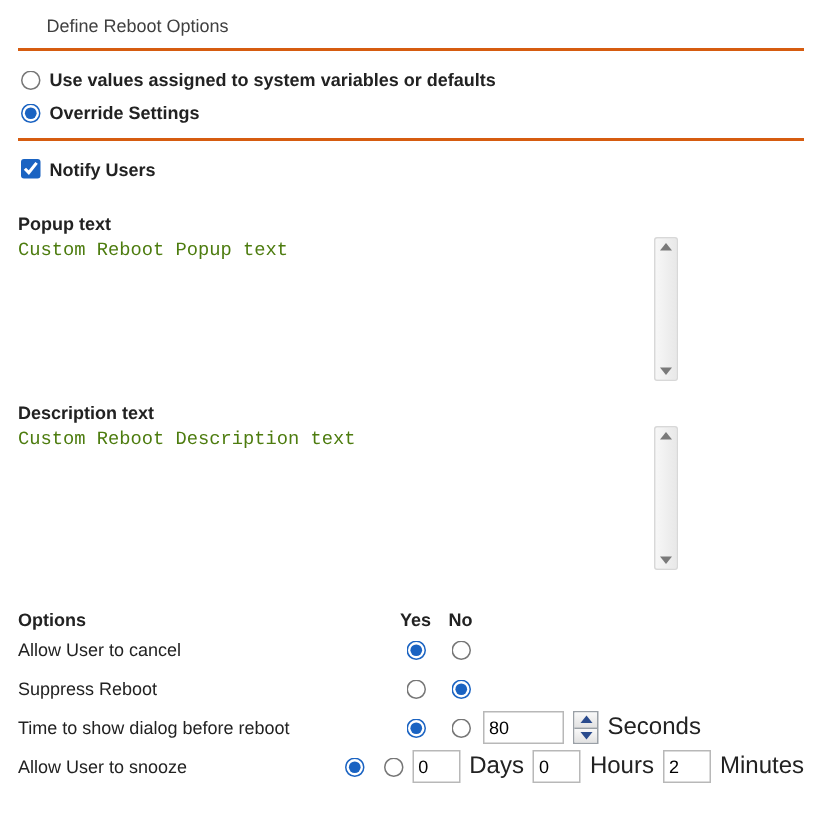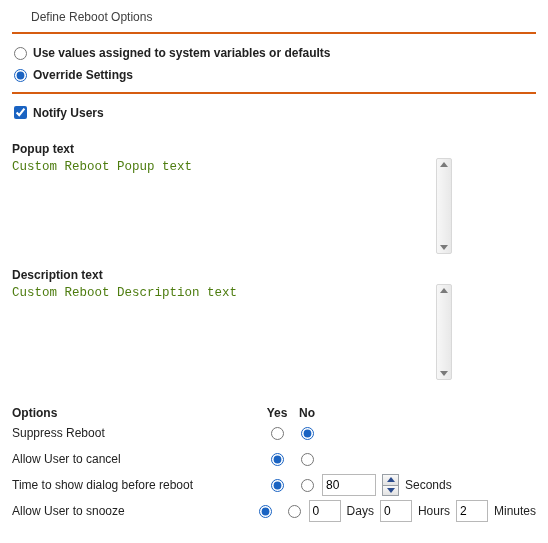--- a/index.html
+++ b/index.html
@@ -154,21 +154,21 @@
     cursor: pointer;
   }
   .spinner .sp-btn + .sp-btn { border-top: 1px solid #9aa0a6; }
   .sp-btn .tri {
     width: 0; height: 0;
     border-left: 4px solid transparent;
     border-right: 4px solid transparent;
   }
   .sp-btn .tri.up { border-bottom: 5px solid #2a4b8d; }
   .sp-btn .tri.down { border-top: 5px solid #2a4b8d; }
-  .unit { font-size: 12px; }
+  .unit { font-size: 16px; }
 </style>
 </head>
 <body>
 
 <div class="wrap">
 
   <div class="section-title">Define Reboot Options</div>
   <hr class="divider">
 
   <div class="radio-row">
@@ -206,36 +206,36 @@
   </div>
 
   <div class="options-block">
     <div class="options-header">
       <div class="col-label col-options">Options</div>
       <div class="col-label col-yes">Yes</div>
       <div class="col-label col-no">No</div>
     </div>
 
     <div class="option-row">
+      <div class="opt-label">Allow User to cancel</div>
+      <div class="rad-cell">
+          <input type="radio" name="cancel" checked="" style="">
+        </div>
+      <div class="rad-cell">
+          <input type="radio" name="cancel" style="">
+        </div>
+    </div>
+
+    <div class="option-row">
       <div class="opt-label">Suppress Reboot</div>
       <div class="rad-cell">
           <input type="radio" name="suppress" style="">
         </div>
       <div class="rad-cell">
           <input type="radio" name="suppress" checked="" style="">
-        </div>
-    </div>
-
-    <div class="option-row">
-      <div class="opt-label">Allow User to cancel</div>
-      <div class="rad-cell">
-          <input type="radio" name="cancel" checked="" style="">
-        </div>
-      <div class="rad-cell">
-          <input type="radio" name="cancel" style="">
         </div>
     </div>
 
     <div class="option-row">
       <div class="opt-label">Time to show dialog before reboot</div>
       <div class="rad-cell">
           <input type="radio" name="timedlg" checked="" style="">
         </div>
       <div class="rad-cell">
           <input type="radio" name="timedlg" style="">

